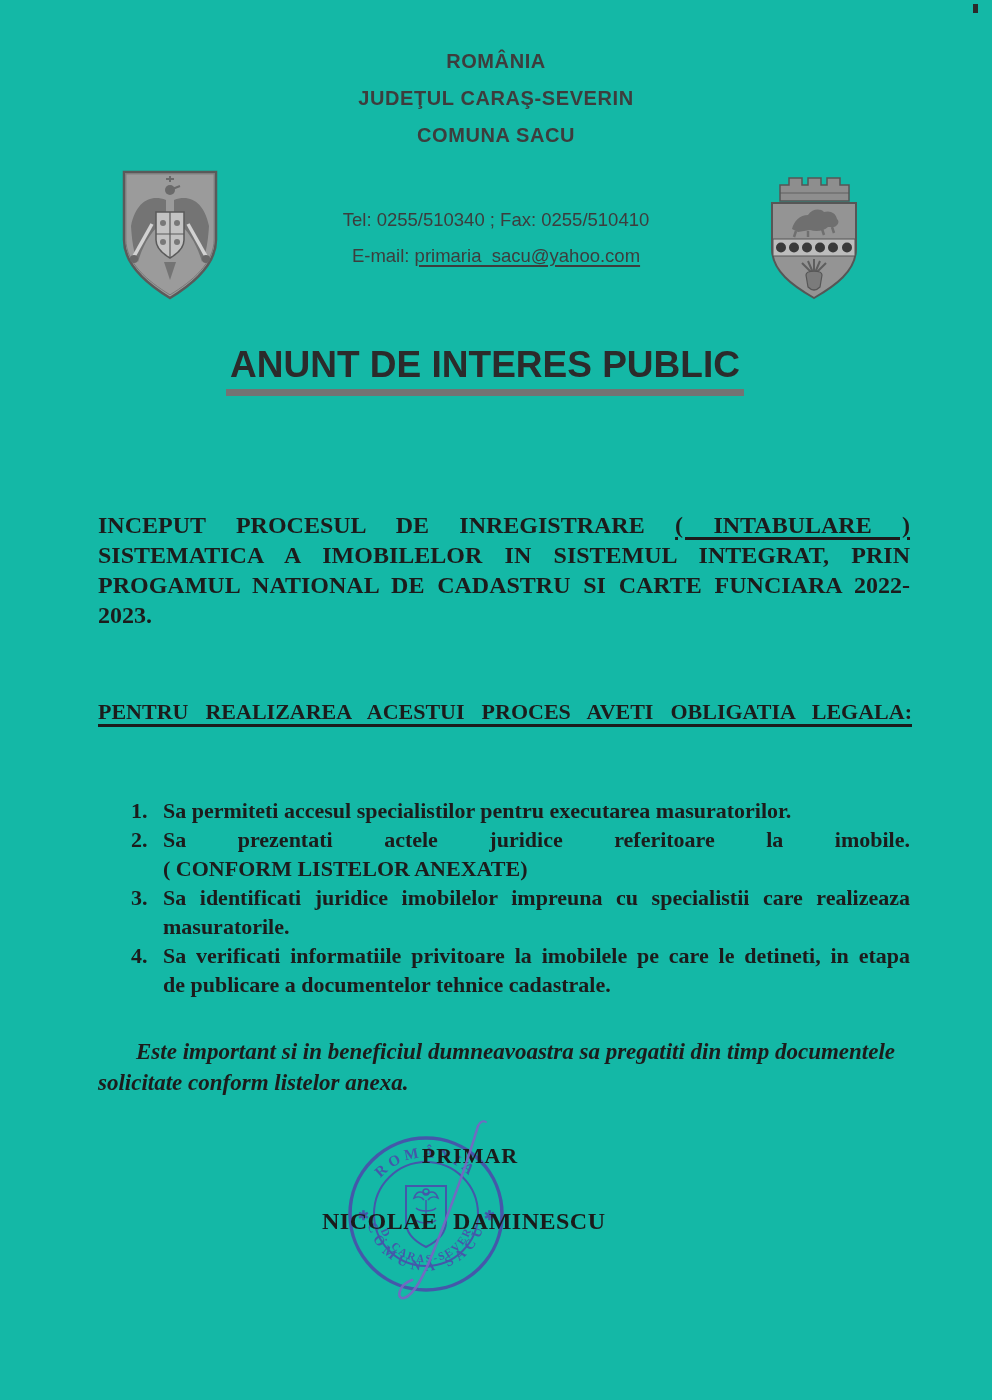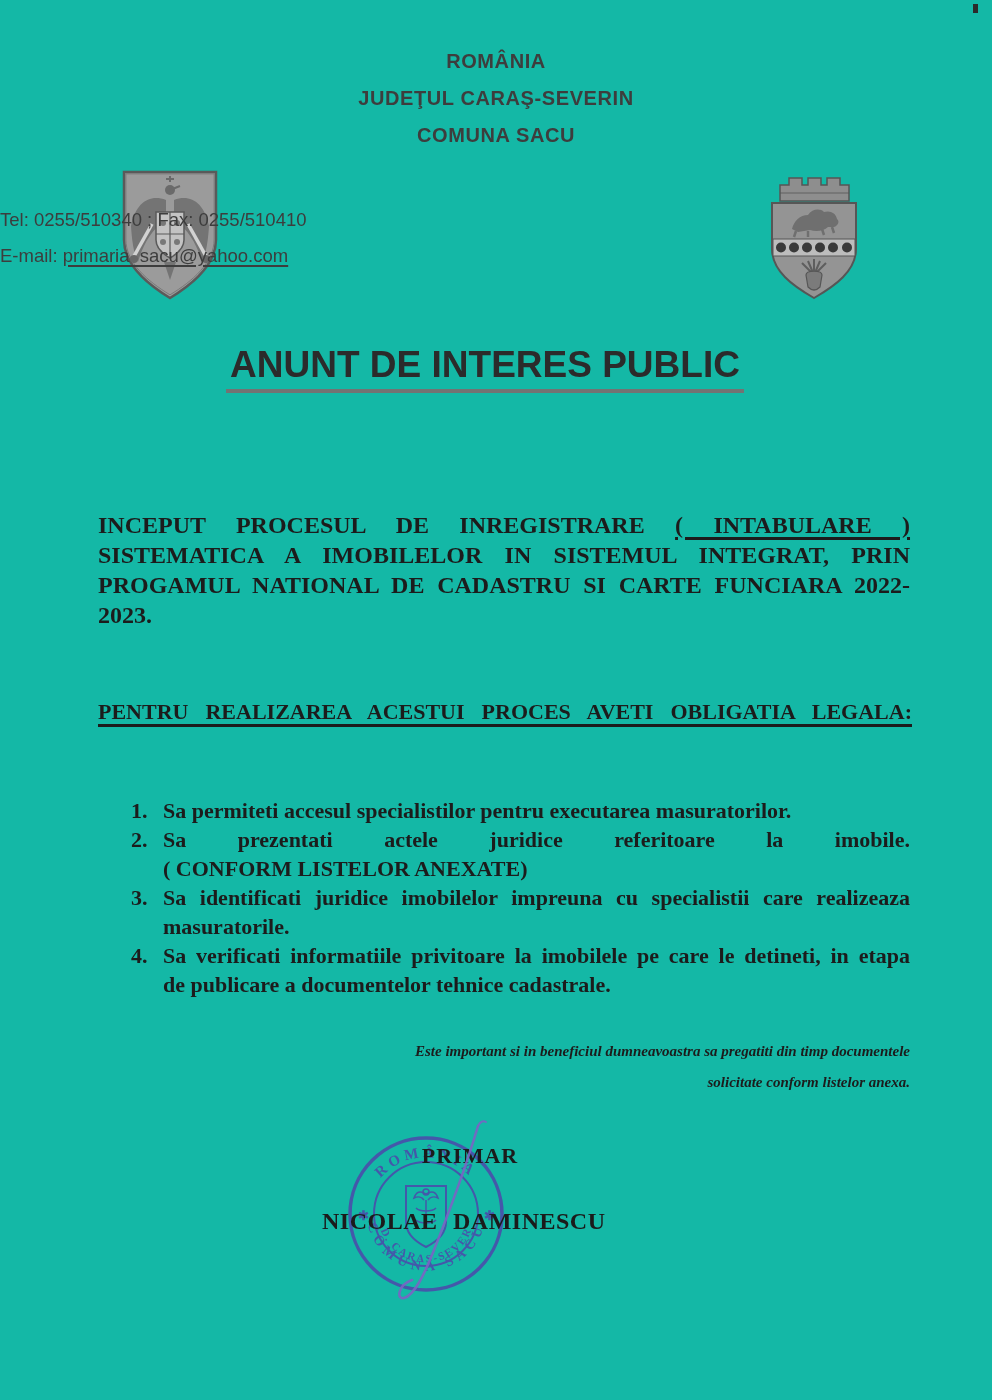--- a/index.html
+++ b/index.html
@@ -8,34 +8,34 @@
     background:#14b8a6; overflow:hidden;
     font-family:"Liberation Serif", serif; color:#1f1f1f;
   }
 
   
   .hdr { position:absolute; top:50px; left:0; right:0; text-align:center;
          font-family:"Liberation Sans", sans-serif; font-weight:bold;
          font-size:20px; color:#3d3d3d; letter-spacing:0.6px; }
   .hdr div { margin-bottom:14px; }
 
-  .contact { position:absolute; top:209px; left:0; right:0; 
+  .contact { position:absolute; top:209px; left:0; right:0; text-align:center;
              font-family:"Liberation Sans", sans-serif; font-size:18.5px; color:#3d3d3d; }
   .contact div { margin-bottom:14px; }
   .email-underline { text-decoration:underline; text-underline-offset:3px; text-decoration-thickness:1.5px; }
 
   .emblem { position:absolute; }
   .emblem-left  { top:168px; left:120px; }
   .emblem-right { top:171px; left:764px; }
 
   
   .title-wrap { position:absolute; top:344px; left:0; right:22px; text-align:center; }
   .title-text { display:inline-block; font-family:"Liberation Sans", sans-serif;
                 font-weight:bold; font-size:37px; color:#2b2b2b;
-                border-bottom:4px solid #737373; padding:0 4px 3px 4px; }
+                border-bottom:7px solid #737373; padding:0 4px 3px 4px; }
 
   
   .intro { position:absolute; top:510px; left:98px; width:812px;
            font-weight:bold; font-size:24px; line-height:30px; color:#1c1c1c; }
   .jl { text-align:justify; text-align-last:justify; }
   .indent1 { text-indent:26px; }
   .useg { text-decoration:underline; text-decoration-thickness:2.5px; text-underline-offset:4px; }
 
   
   .oblig-head { position:absolute; top:699px; left:98px; width:814px;
@@ -44,21 +44,21 @@
 
   
   .oblist { position:absolute; top:796px; left:131px; width:779px;
             font-weight:bold; font-size:22px; line-height:29px; color:#1c1c1c; }
   .oli { display:flex; }
   .num { width:32px; flex:0 0 32px; }
   .litext { flex:1; }
 
   
   .note { position:absolute; top:1036px; left:98px; width:812px;
-          font-weight:bold; font-style:italic; font-size:15px; line-height:31px; color:#1c1c1c;text-align:right; }
+          font-weight:bold; font-style:italic; font-size:23px; line-height:31px; color:#1c1c1c; }
   .note .indent { text-indent:38px; }
 
   
   .stamp { position:absolute; top:1130px; left:344px; z-index:1; }
   .sig-role { position:absolute; top:1143px; left:330px; width:280px; text-align:center;
               font-weight:bold; font-size:22px; letter-spacing:1px; color:#1b1b1b; z-index:2; }
   .sig-name { position:absolute; top:1208px; left:322px; width:300px; text-align:left;
               font-weight:bold; font-size:24px; letter-spacing:0.5px; word-spacing:9px;
               color:#1b1b1b; z-index:2; }
   .sig-stroke { position:absolute; top:1118px; left:380px; z-index:3; pointer-events:none; }

